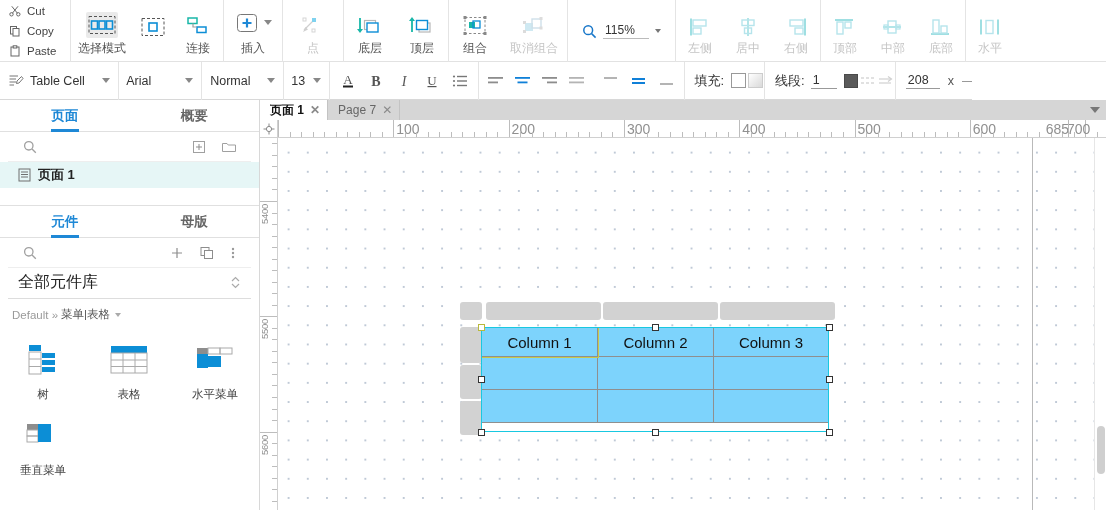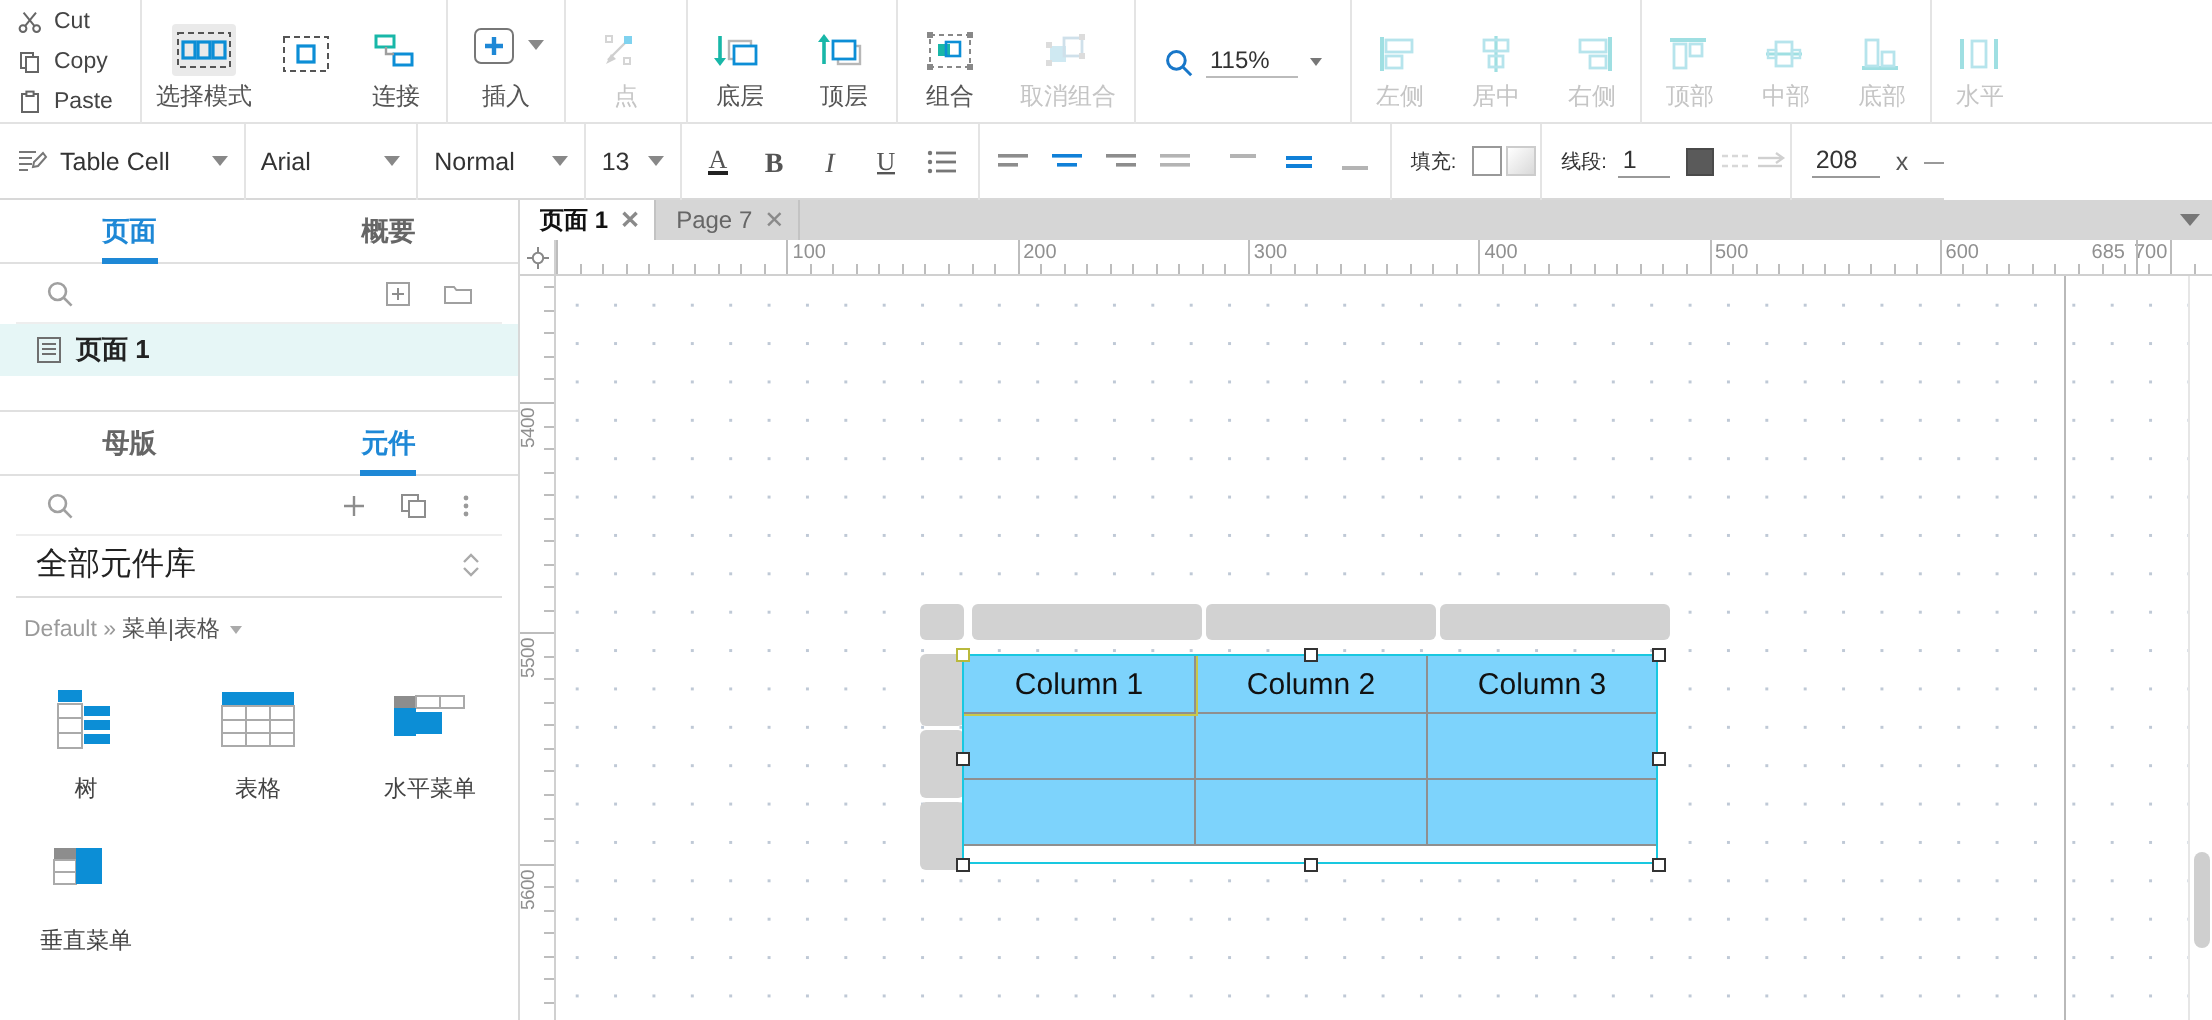--- a/index.html
+++ b/index.html
@@ -49,33 +49,33 @@
     font-size: 12px; color: #333; border-bottom: 1px solid #bbb;
     padding: 0 4px 1px 2px; min-width: 46px; text-align: left;
   }
   .caret { width: 0; height: 0; border-left: 4px solid transparent; border-right: 4px solid transparent; border-top: 5px solid #888; }
   .caret-sm { width: 0; height: 0; border-left: 3.5px solid transparent; border-right: 3.5px solid transparent; border-top: 4.5px solid #777; }
 
   
   .toolbar2 {
     position: absolute; left: 0; top: 62px; width: 972px; height: 38px;
     background: #fff; border-bottom: 1px solid #d8d8d8;
-    display: flex; align-items: center;
+    display: flex; align-items: center; justify-content: center;
   }
   .t2-sep { width: 1px; height: 38px; background: #e4e4e4; }
   .combo {
     display: flex; align-items: center; height: 38px; padding: 0 8px;
     font-size: 12.5px; color: #333; gap: 6px;
   }
   .combo .cb-text { flex: 1; white-space: nowrap; overflow: hidden; }
   .icon-btn {
     width: 24px; height: 24px; display: flex; align-items: center; justify-content: center;
     cursor: default; color: #555;
   }
-  .fmt-label { font-size: 10px; color: #333; padding: 0 6px 0 10px; white-space: nowrap; }
+  .fmt-label { font-size: 13px; color: #333; padding: 0 6px 0 10px; white-space: nowrap; }
   .swatch-hollow { width: 15px; height: 15px; border: 1px solid #999; background: #fff; }
   .swatch-grad { width: 15px; height: 15px; border: 1px solid #ccc; background: linear-gradient(135deg,#fff 0%, #d9d9d9 100%); }
   .swatch-dark { width: 14px; height: 14px; background: #5a5a5a; border: 1px solid #4a4a4a; }
   .numfield {
     font-size: 12.5px; color: #333; border-bottom: 1px solid #999;
     min-width: 26px; padding: 0 3px 1px 2px; text-align: left;
   }
 
   
   .leftpanel {
@@ -148,21 +148,21 @@
   .vruler {
     position: absolute; left: 260px; top: 138px; width: 18px; height: 372px;
     background: #fff; border-right: 1px solid #d0d0d0; overflow: hidden;
   }
   .corner {
     position: absolute; left: 260px; top: 120px; width: 18px; height: 18px;
     background: #fff; border-right: 1px solid #d0d0d0; border-bottom: 1px solid #d0d0d0;
     display: flex; align-items: center; justify-content: center; z-index: 4;
   }
   .htick { position: absolute; top: 0; width: 1px; background: #bdbdbd; }
-  .hlabel { position: absolute; top: 1px; font-size: 10px; color: #909090; }
+  .hlabel { position: absolute; top: 1px; font-size: 14px; color: #909090; }
   .vtick { position: absolute; left: 0; height: 1px; background: #bdbdbd; }
   .vlabel {
     position: absolute; left: -1px; font-size: 9.5px; color: #909090;
     writing-mode: vertical-rl; transform: rotate(180deg); letter-spacing: -0.3px;
   }
 
   .canvas {
     position: absolute; left: 278px; top: 138px; width: 828px; height: 372px;
     background: #fff; overflow: hidden;
   }
@@ -692,25 +692,25 @@
             </g>
           </svg>
       </span>
       <span>页面 1</span>
     </div>
 
     <div style="height:17px"></div>
     <div style="border-top:1px solid #e0e0e0"></div>
 
     <div class="tabrow">
+      <div class="tab active">
+        <span>元件</span>
+      </div>
       <div class="tab">
         <span>母版</span>
-      </div>
-      <div class="tab active">
-        <span>元件</span>
       </div>
     </div>
 
     <div class="searchrow">
       <span class="icon-btn">
         <svg width="14" height="14" viewBox="0 0 14 14">
             <g stroke="#a0a0a0" stroke-width="1.3" fill="none">
               <circle cx="5.8" cy="5.8" r="4.2"></circle>
               <path d="M9 9 L12.8 12.8"></path>
             </g>

